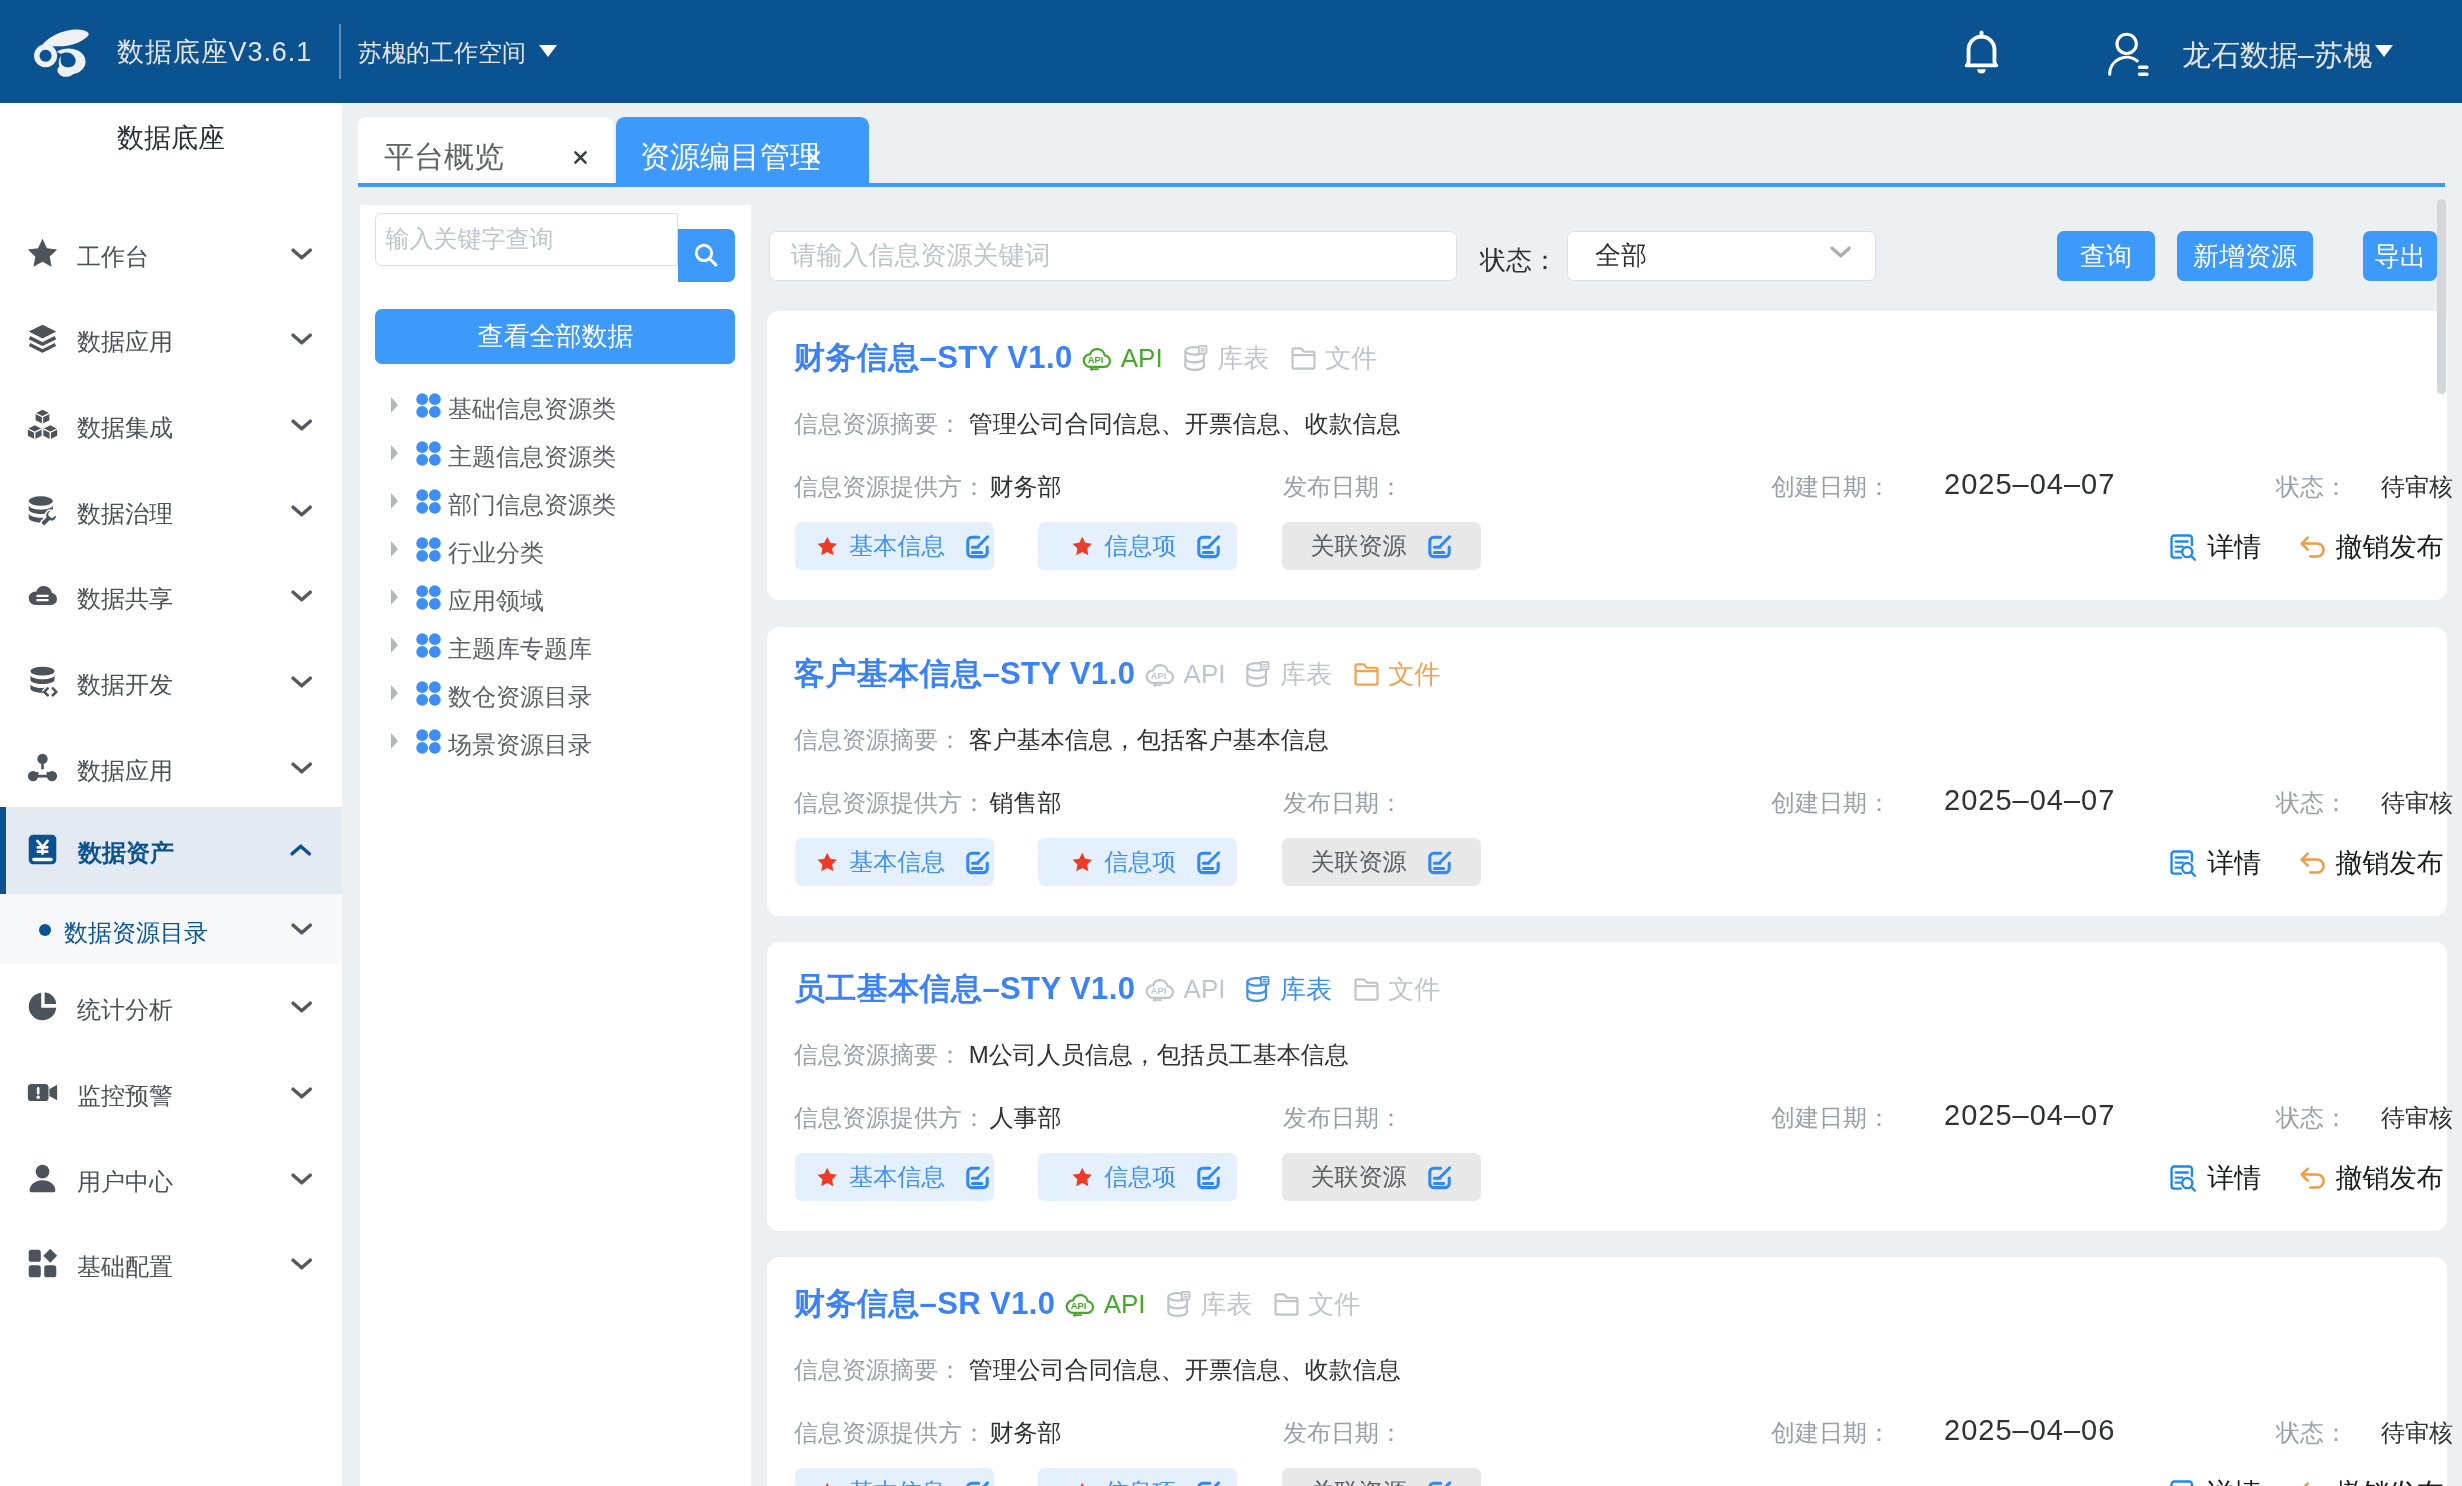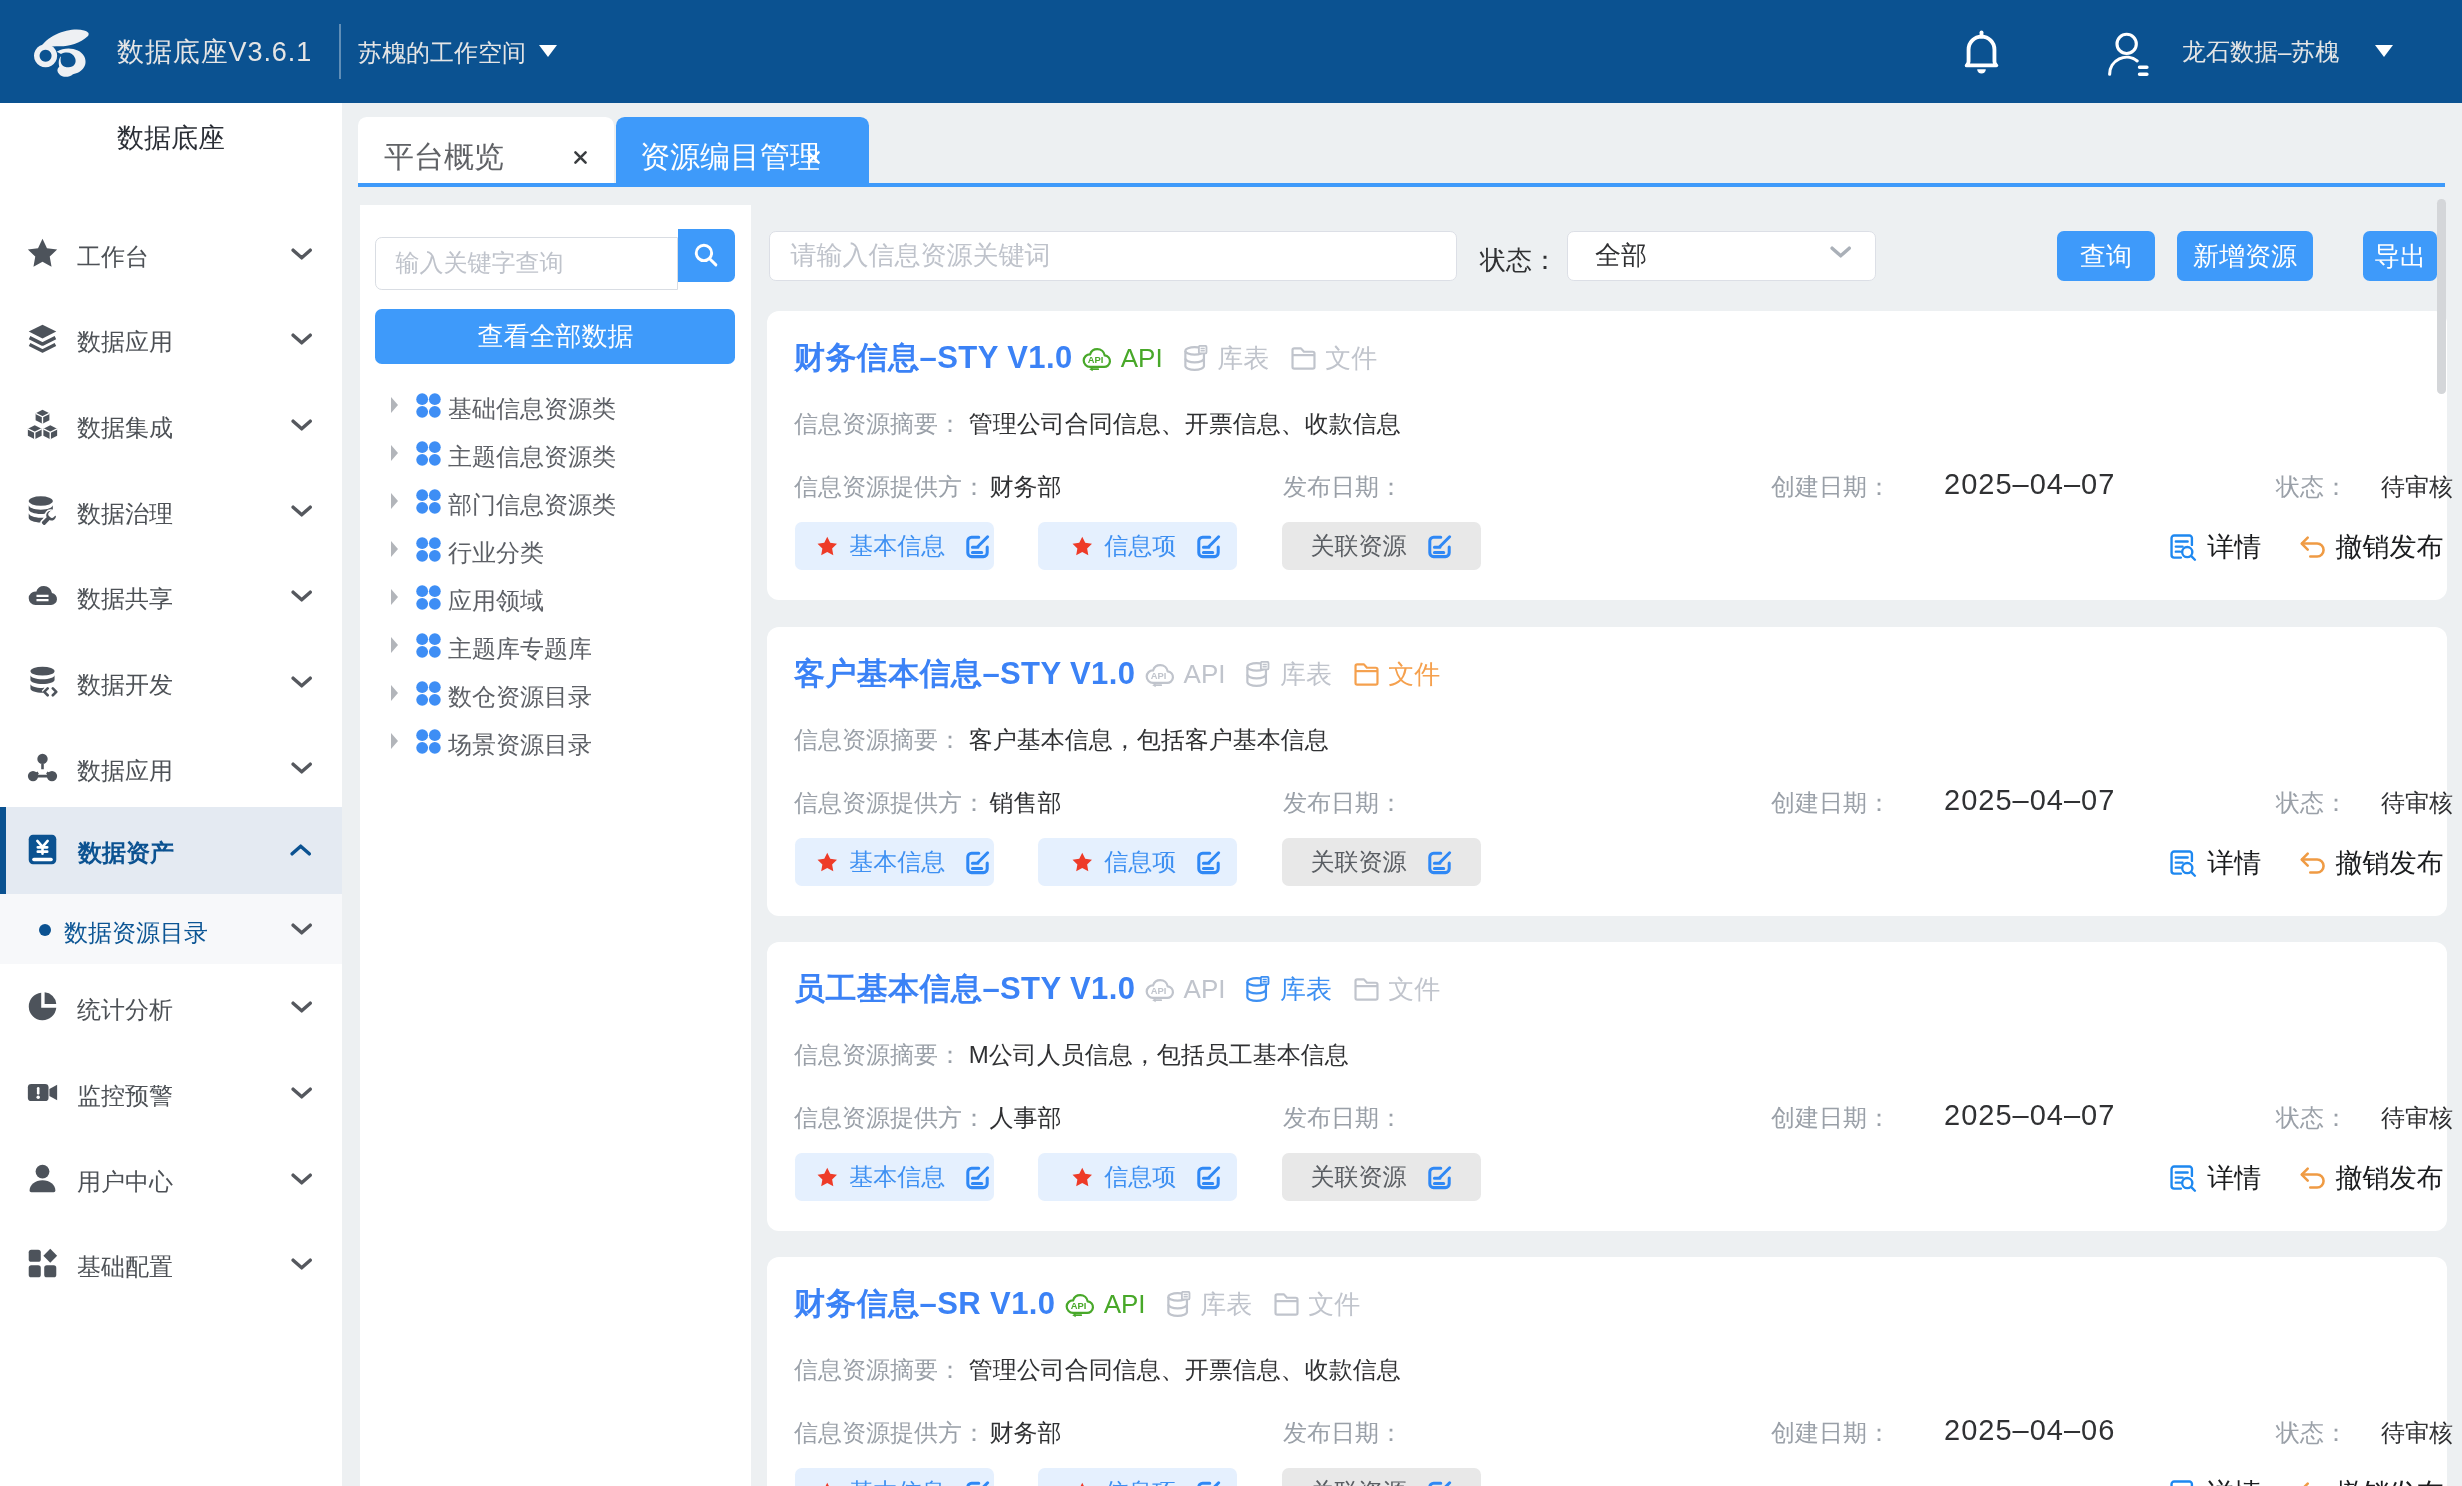--- a/index.html
+++ b/index.html
@@ -2,42 +2,42 @@
 <html style="font-size:13.7px"><head><meta charset="utf-8">
 <style>
 *{margin:0;padding:0;box-sizing:border-box}
 html,body{width:2462px;height:1486px;overflow:hidden}
 body{font-family:"Liberation Sans",sans-serif;position:relative;background:#edf0f2}
 #hdr{position:absolute;left:0;top:0;width:2462px;height:103px;background:#0b5291;color:#e5e5e5}
 #hdr .ttl{position:absolute;left:117px;top:34px;font-size:27px;letter-spacing:0.9px}
 #hdr .div{position:absolute;left:339px;top:24px;width:1.7px;height:55px;background:rgba(255,255,255,.35)}
 #hdr .ws{position:absolute;left:358px;top:37px;font-size:24px}
 .caret{position:absolute;width:0;height:0;border-left:9.4px solid transparent;border-right:9.4px solid transparent;border-top:12px solid #fff}
-#hdr .usr{position:absolute;left:2182px;top:36px;font-size:24px}
+#hdr .usr{position:absolute;left:2182px;top:36px;font-size:29px}
 #sb{position:absolute;left:0;top:103px;width:342px;height:1384px;background:#fff}
 #sb .t{position:absolute;top:17px;width:342px;text-align:center;font-size:27px;color:#2b2f36;font-weight:500}
 .mi{position:absolute;left:0;width:342px;height:86px}
 .mi .ic{position:absolute;left:27px;top:27px}
 .mi .tx{position:absolute;left:77px;top:30px;font-size:24px;color:#4d5156;font-weight:400}
 .mi .ch{position:absolute;left:291px;top:37px}
 .mi.sel{background:#e4eaf2;border-left:6.8px solid #0b5291;height:87px}
 .mi.sel .tx{left:72px;color:#0b5291;font-weight:700}
 .mi.sel .ic{left:20.5px}
 .mi.sel .ch{left:284px}
 .sub{position:absolute;left:0;width:342px;height:70px;background:#f7f8fa}
 .sub .dot{position:absolute;left:39px;top:30px;width:12px;height:12px;border-radius:50%;background:#0b5291}
 .sub .tx{position:absolute;left:64px;top:23px;font-size:24px;color:#0c5594;font-weight:400}
 .sub .ch{position:absolute;left:291px;top:29px}
 #tab1{position:absolute;left:358px;top:117px;width:256px;height:66px;border-radius:8.6px 8.6px 0 0;background:#fff;color:#606266}
 #tab2{position:absolute;left:616px;top:117px;width:253px;height:66px;border-radius:8.6px 8.6px 0 0;background:#3e9afa;color:#fff}
 .tabt{position:absolute;top:19.7px;font-size:30px}
 .tabx{position:absolute;top:19px;font-size:26px}
 .tabline{position:absolute;left:358px;top:183px;width:2087px;height:4.3px;background:#3e9afa}
 #tree{position:absolute;left:360px;top:205px;width:391px;height:1282px;background:#fff}
-.sbox{position:absolute;left:15.4px;top:32px;width:303px;height:53px;background:#fff;border:1.7px solid #d9dde3;border-radius:6.8px 0 0 6.8px;font-size:24px;color:#bfc3cb;line-height:50px;padding-left:19px}
+.sbox{position:absolute;left:15.4px;top:8px;width:303px;height:53px;background:#fff;border:1.7px solid #d9dde3;border-radius:6.8px 0 0 6.8px;font-size:24px;color:#bfc3cb;line-height:50px;padding-left:9px}
 .sbtn{position:absolute;left:318px;top:24px;width:57px;height:53px;background:#3e9afa;border-radius:0 6.8px 6.8px 0}
 .ball{position:absolute;left:15.4px;top:104px;width:360px;height:55px;background:#3e9afa;border-radius:6.8px;color:#fff;font-size:26px;text-align:center;line-height:55px}
 .trow{position:absolute;left:0;width:391px;height:48px}
 .trow .ar{position:absolute;left:31px;top:15.4px;width:0;height:0;border-top:8.6px solid transparent;border-bottom:8.6px solid transparent;border-left:7.7px solid #b2b5ba}
 .trow .cl{position:absolute;left:55px;top:10.3px}
 .trow .tx{position:absolute;left:88px;top:11px;font-size:24px;color:#5d6066}
 .inp2{position:absolute;left:769px;top:231px;width:688px;height:50px;background:#fff;border:1.7px solid #dcdfe6;border-radius:6.8px;font-size:26px;color:#bfc3cb;line-height:46px;padding-left:20.5px}
 #stlbl{position:absolute;left:1480px;top:243px;font-size:26px;color:#303133}
 #sel{position:absolute;left:1567px;top:231px;width:309px;height:50px;background:#fff;border:1.7px solid #dcdfe6;border-radius:6.8px;font-size:26px;color:#303133;line-height:46px;padding-left:27px}
 #sel svg{position:absolute;right:24px;top:13.7px}

